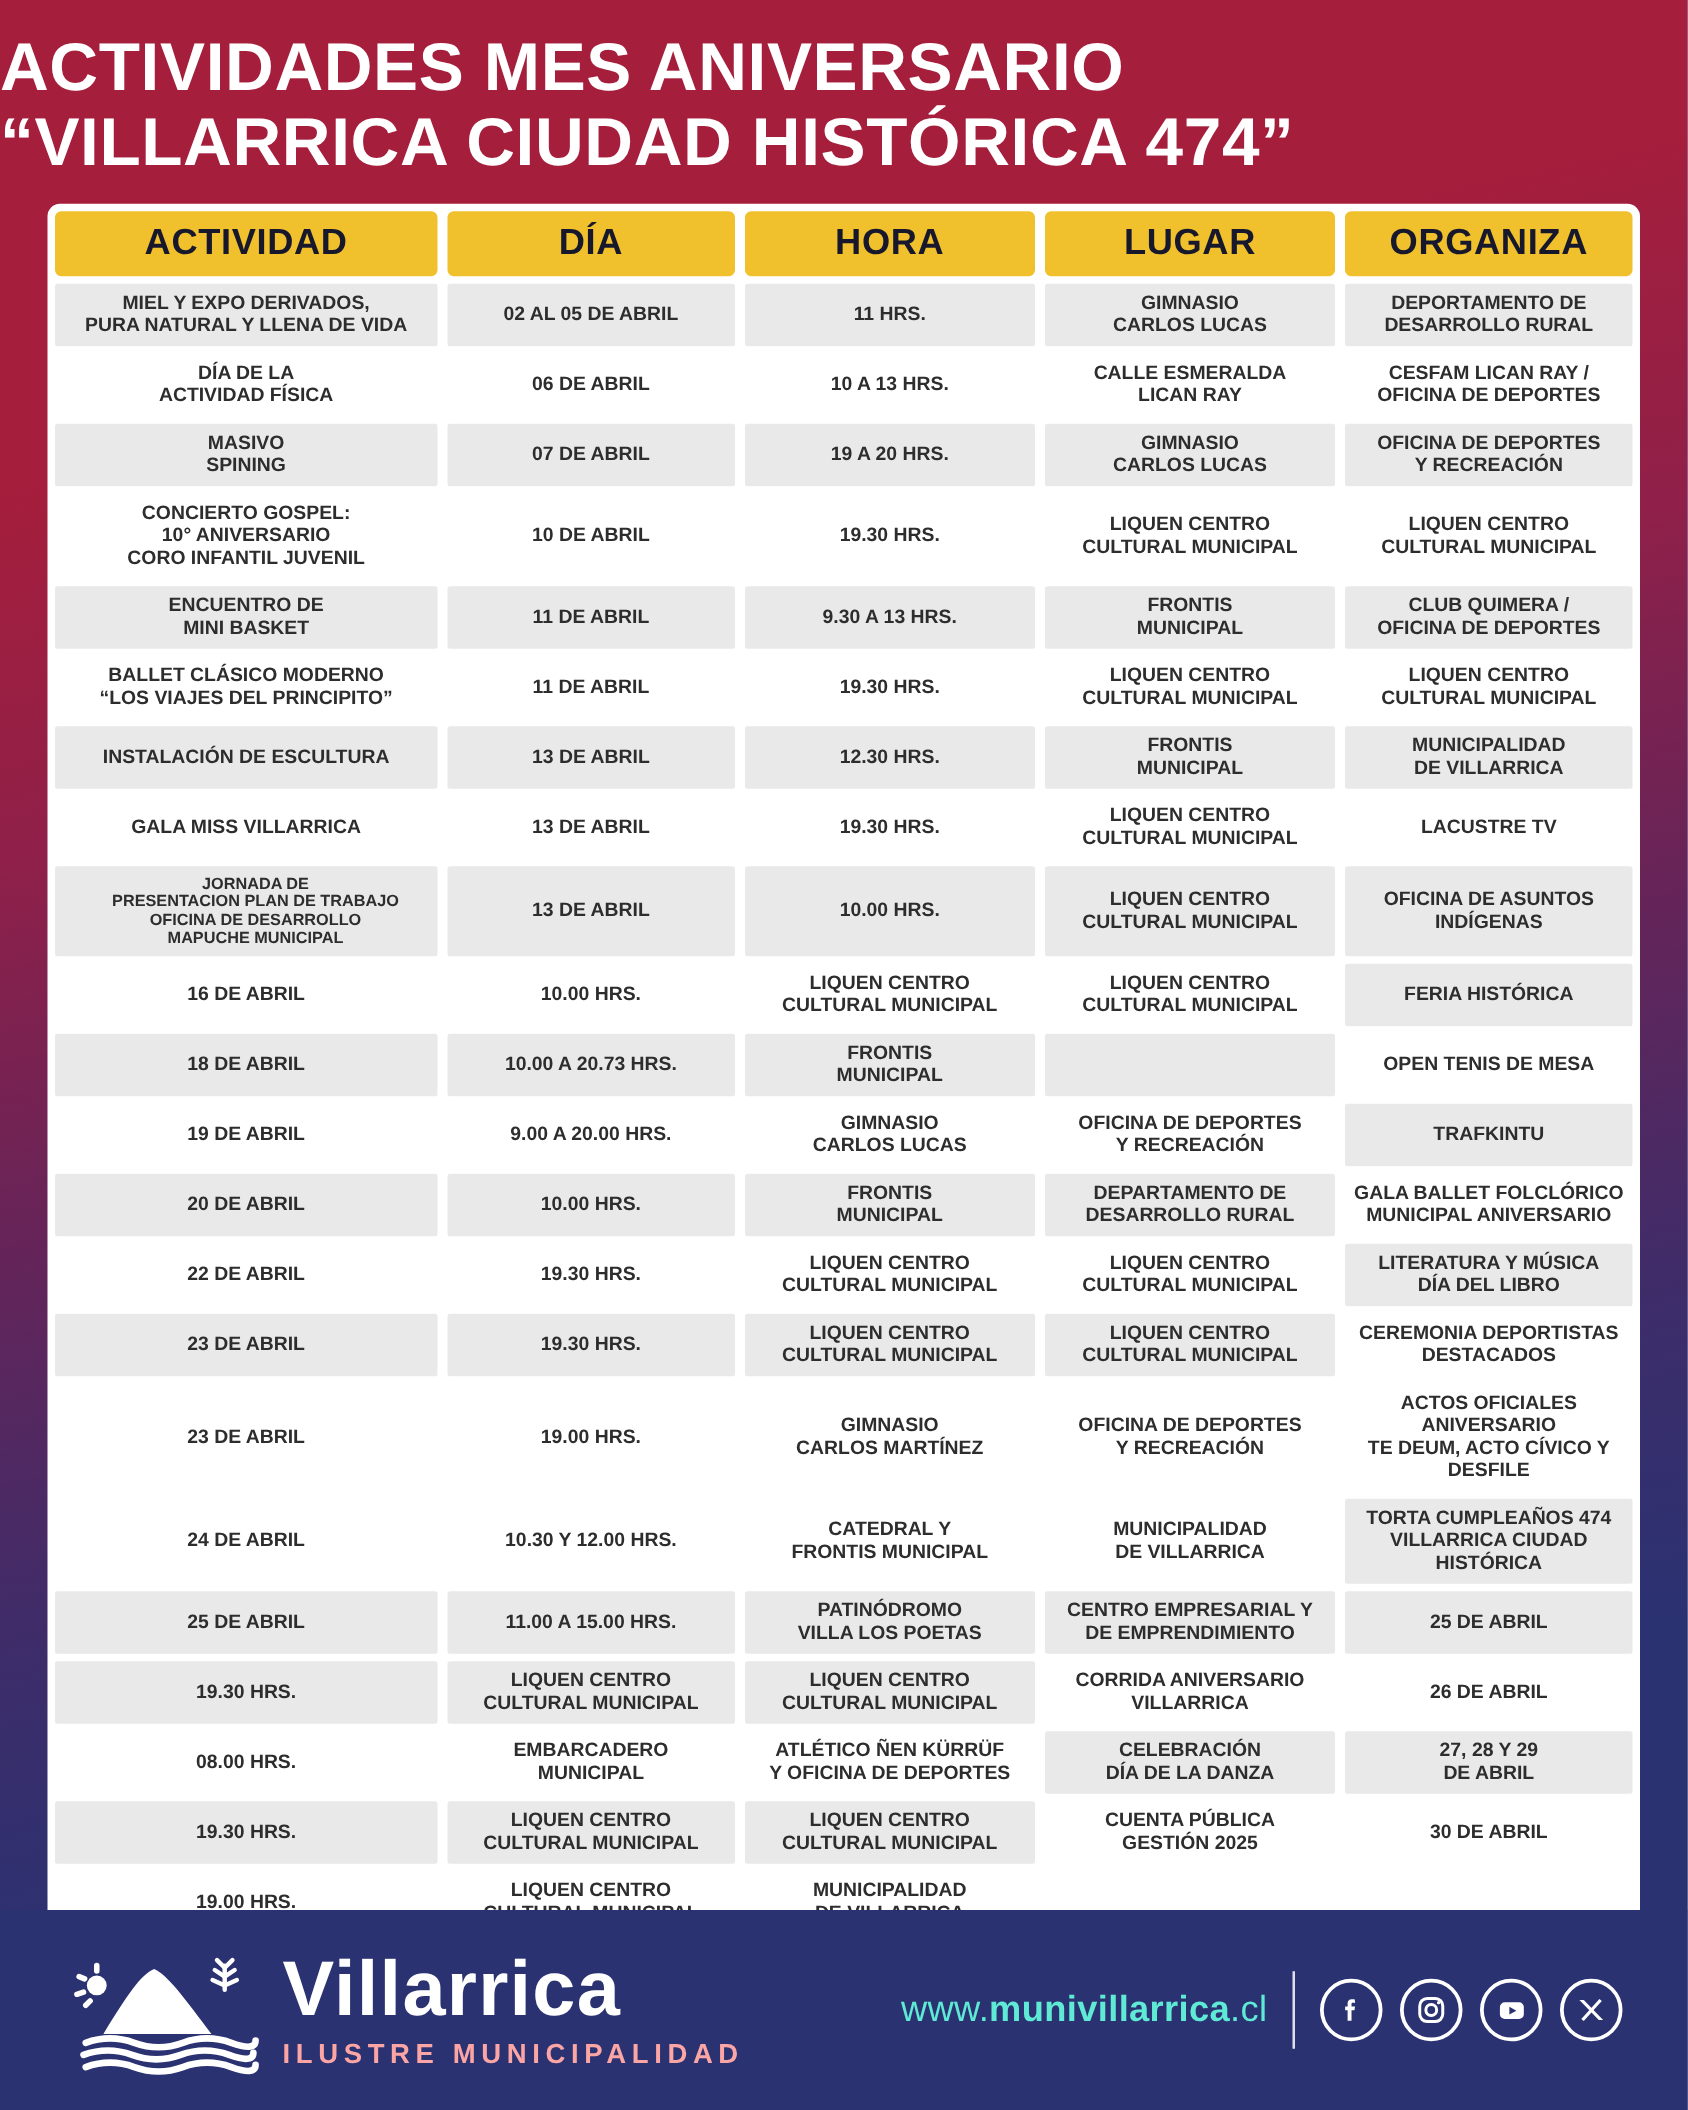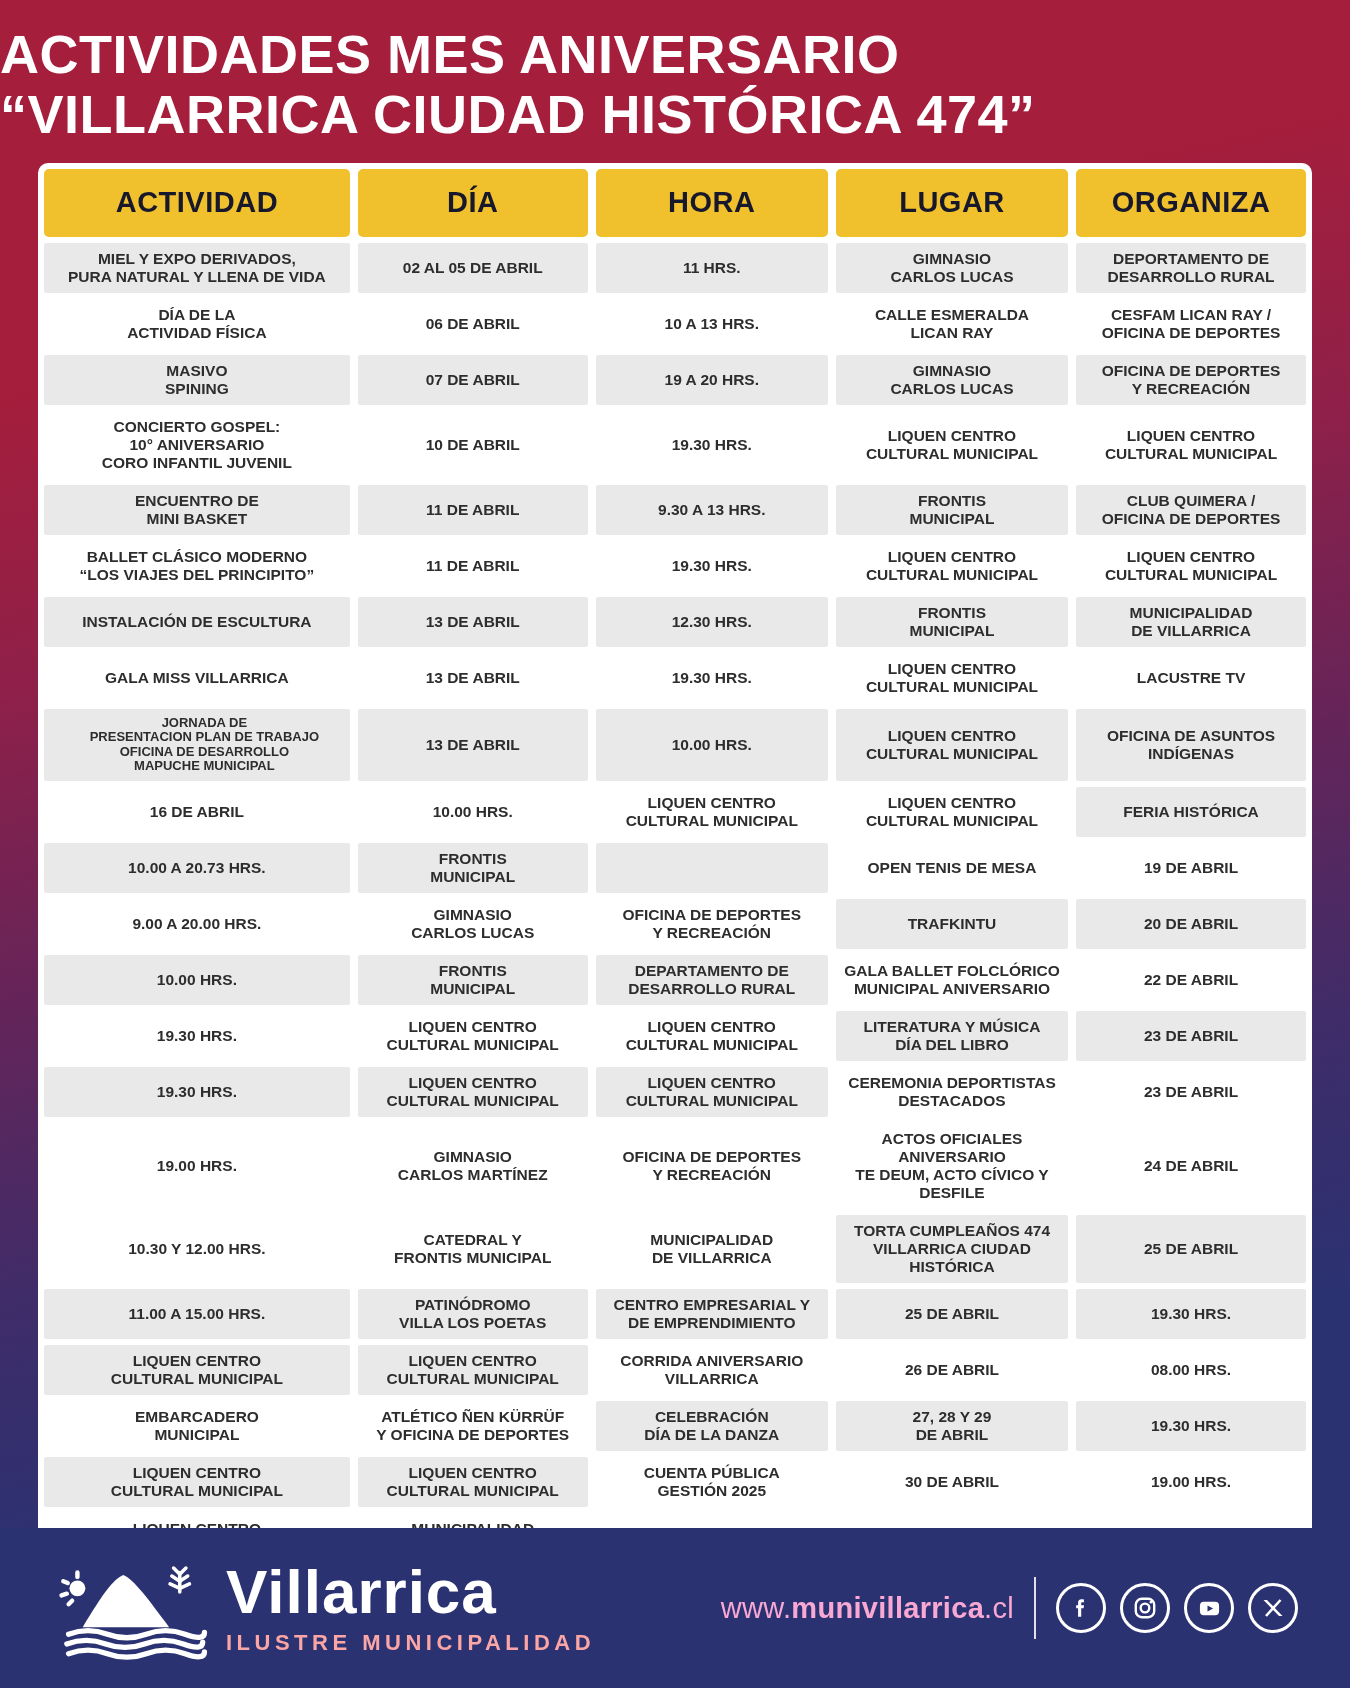--- a/index.html
+++ b/index.html
@@ -16,21 +16,21 @@
   .title {
     padding-top:24px; color:#ffffff;
     font-weight:bold; font-size:54px; line-height:1.12; letter-spacing:.5px;
   }
   .panel {
     width:1274px; margin:18px auto 0; background:#ffffff;
     border-radius:10px; padding:6px; box-sizing:border-box;
   }
   .grid { display:grid; grid-template-columns:1.33fr 1fr 1.01fr 1.01fr 1fr; gap:6px 8px; }
   .hcell {
-    background:#f0c12c; border-radius:5px; height:68px;
+    background:#f0c12c; border-radius:5px; height:52px;
     display:flex; align-items:center; justify-content:center;
     font-size:29px; font-weight:bold; color:#17182c; letter-spacing:.5px;
   }
   .cell {
     display:flex; align-items:center; justify-content:center; text-align:center;
     white-space:pre-line; font-weight:bold; font-size:15.5px; line-height:1.16;
     color:#2d2d2d; padding:7px 5px; min-height:50px; box-sizing:border-box; border-radius:2px;
   }
   .cell.gray  { background:#e9e9e9; }
   .cell.white { background:#ffffff; }
@@ -38,21 +38,21 @@
   .cell.tall  { min-height:62px; }
   .footer {
     position:absolute; left:0; bottom:0; width:100%; height:160px;
     background:#2b3272; display:flex; align-items:center;
     padding:0 52px 0 58px; box-sizing:border-box;
   }
   .logo-group { display:flex; align-items:center; gap:18px; }
   .logo-text .name { font-size:62px; font-weight:bold; color:#fff; line-height:1; letter-spacing:1px; }
   .logo-text .sub  { font-size:22px; font-weight:bold; color:#fca5a5; letter-spacing:4.5px; margin-top:7px; }
   .right-group { margin-left:auto; display:flex; align-items:center; gap:20px; }
-  .website { color:#f9a8d4; font-size:29px; letter-spacing:.3px; }
+  .website { color:#5eead4; font-size:29px; letter-spacing:.3px; }
   .website b { font-weight:bold; }
   .divider { width:2px; height:62px; background:rgba(255,255,255,.85); }
   .socials { display:flex; gap:14px; }
   .social {
     width:50px; height:50px; border:3px solid #fff; border-radius:50%;
     display:flex; align-items:center; justify-content:center; box-sizing:border-box;
   }
 </style>
 </head>
 <body>
@@ -143,20 +143,21 @@
 CULTURAL MUNICIPAL</div>
         <div class="cell gray">OFICINA DE ASUNTOS
 INDÍGENAS</div>
         <div class="cell white">16 DE ABRIL</div>
         <div class="cell white">10.00 HRS.</div>
         <div class="cell white">LIQUEN CENTRO
 CULTURAL MUNICIPAL</div>
         <div class="cell white">LIQUEN CENTRO
 CULTURAL MUNICIPAL</div>
         <div class="cell gray">FERIA HISTÓRICA</div>
+        <div class="cell gray">18 DE ABRIL</div>
         <div class="cell gray">10.00 A 20.73 HRS.</div>
         <div class="cell gray">FRONTIS
 MUNICIPAL</div>
         <div class="cell gray"></div>
         <div class="cell white">OPEN TENIS DE MESA</div>
         <div class="cell white">19 DE ABRIL</div>
         <div class="cell white">9.00 A 20.00 HRS.</div>
         <div class="cell white">GIMNASIO
 CARLOS LUCAS</div>
         <div class="cell white">OFICINA DE DEPORTES

